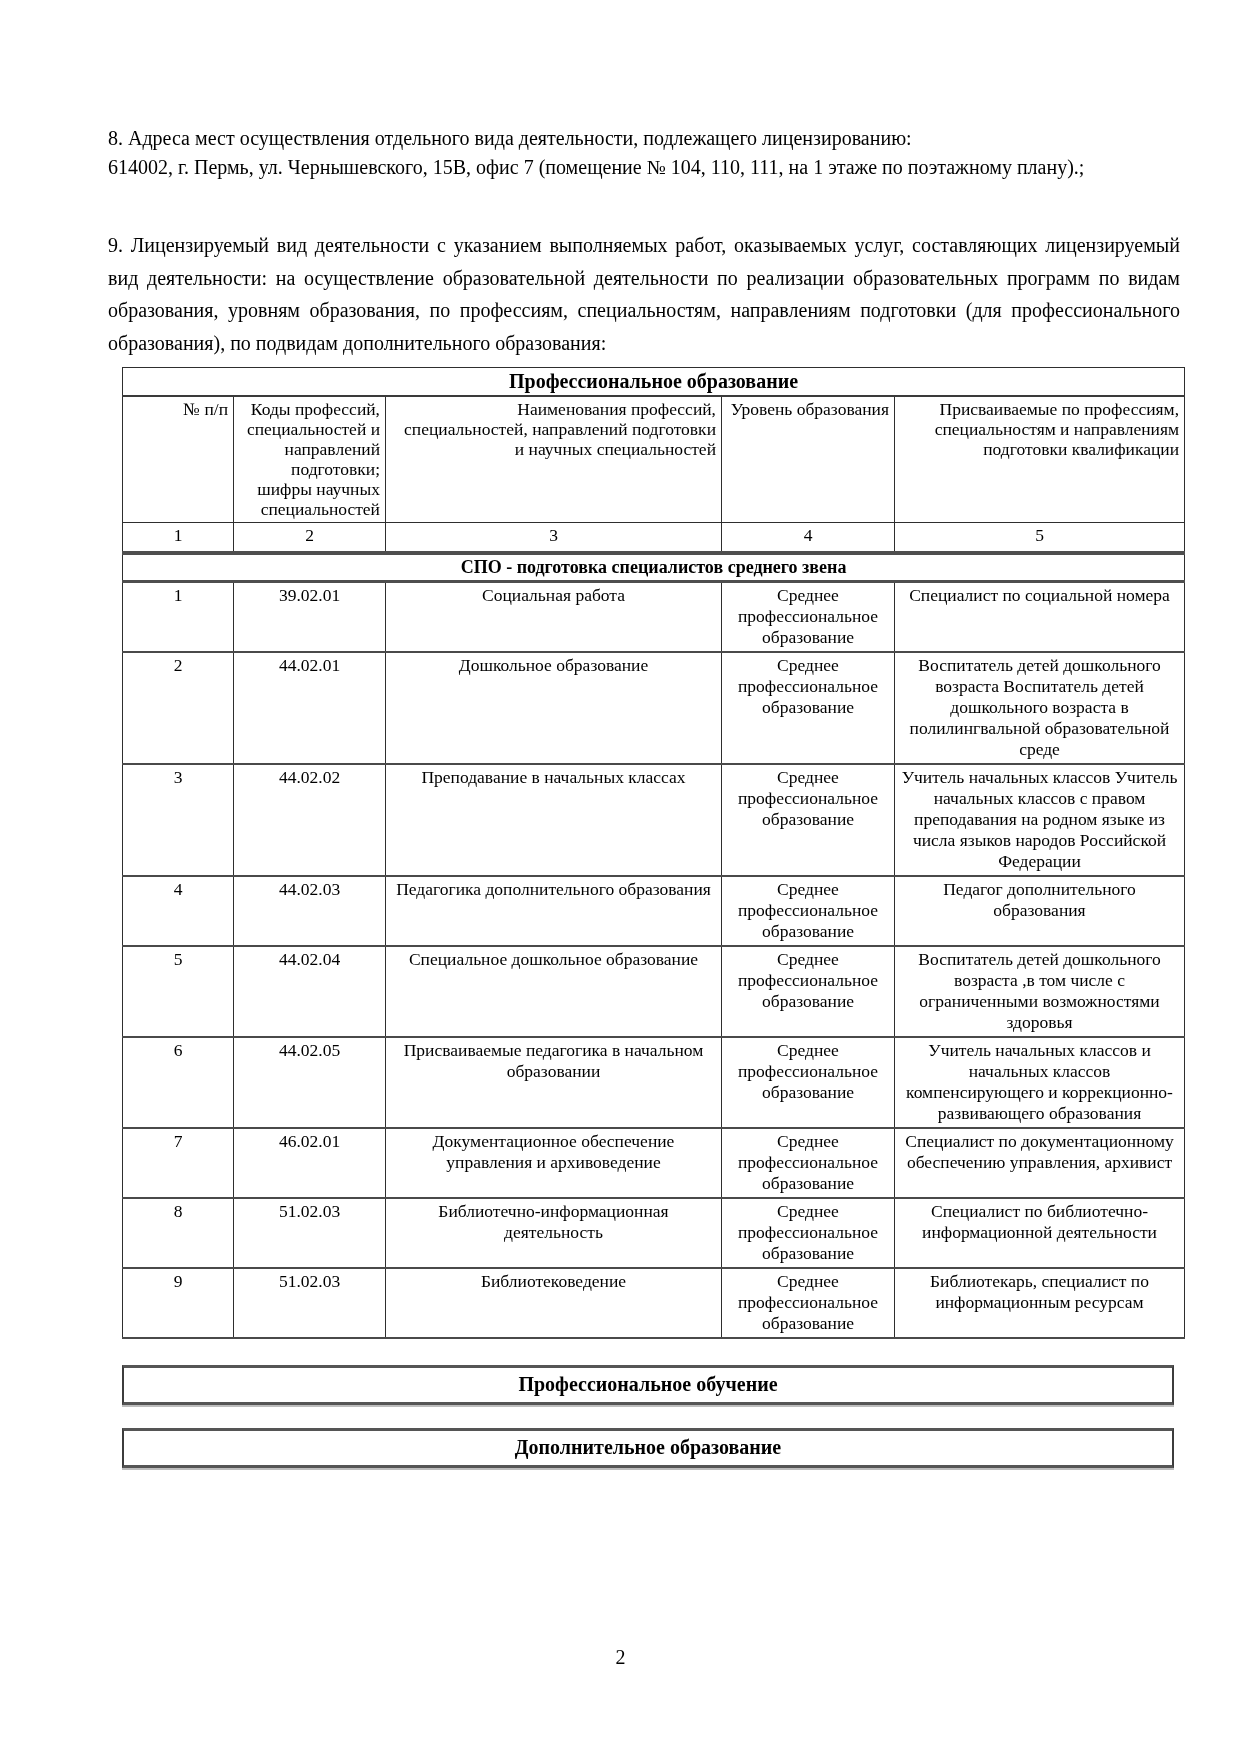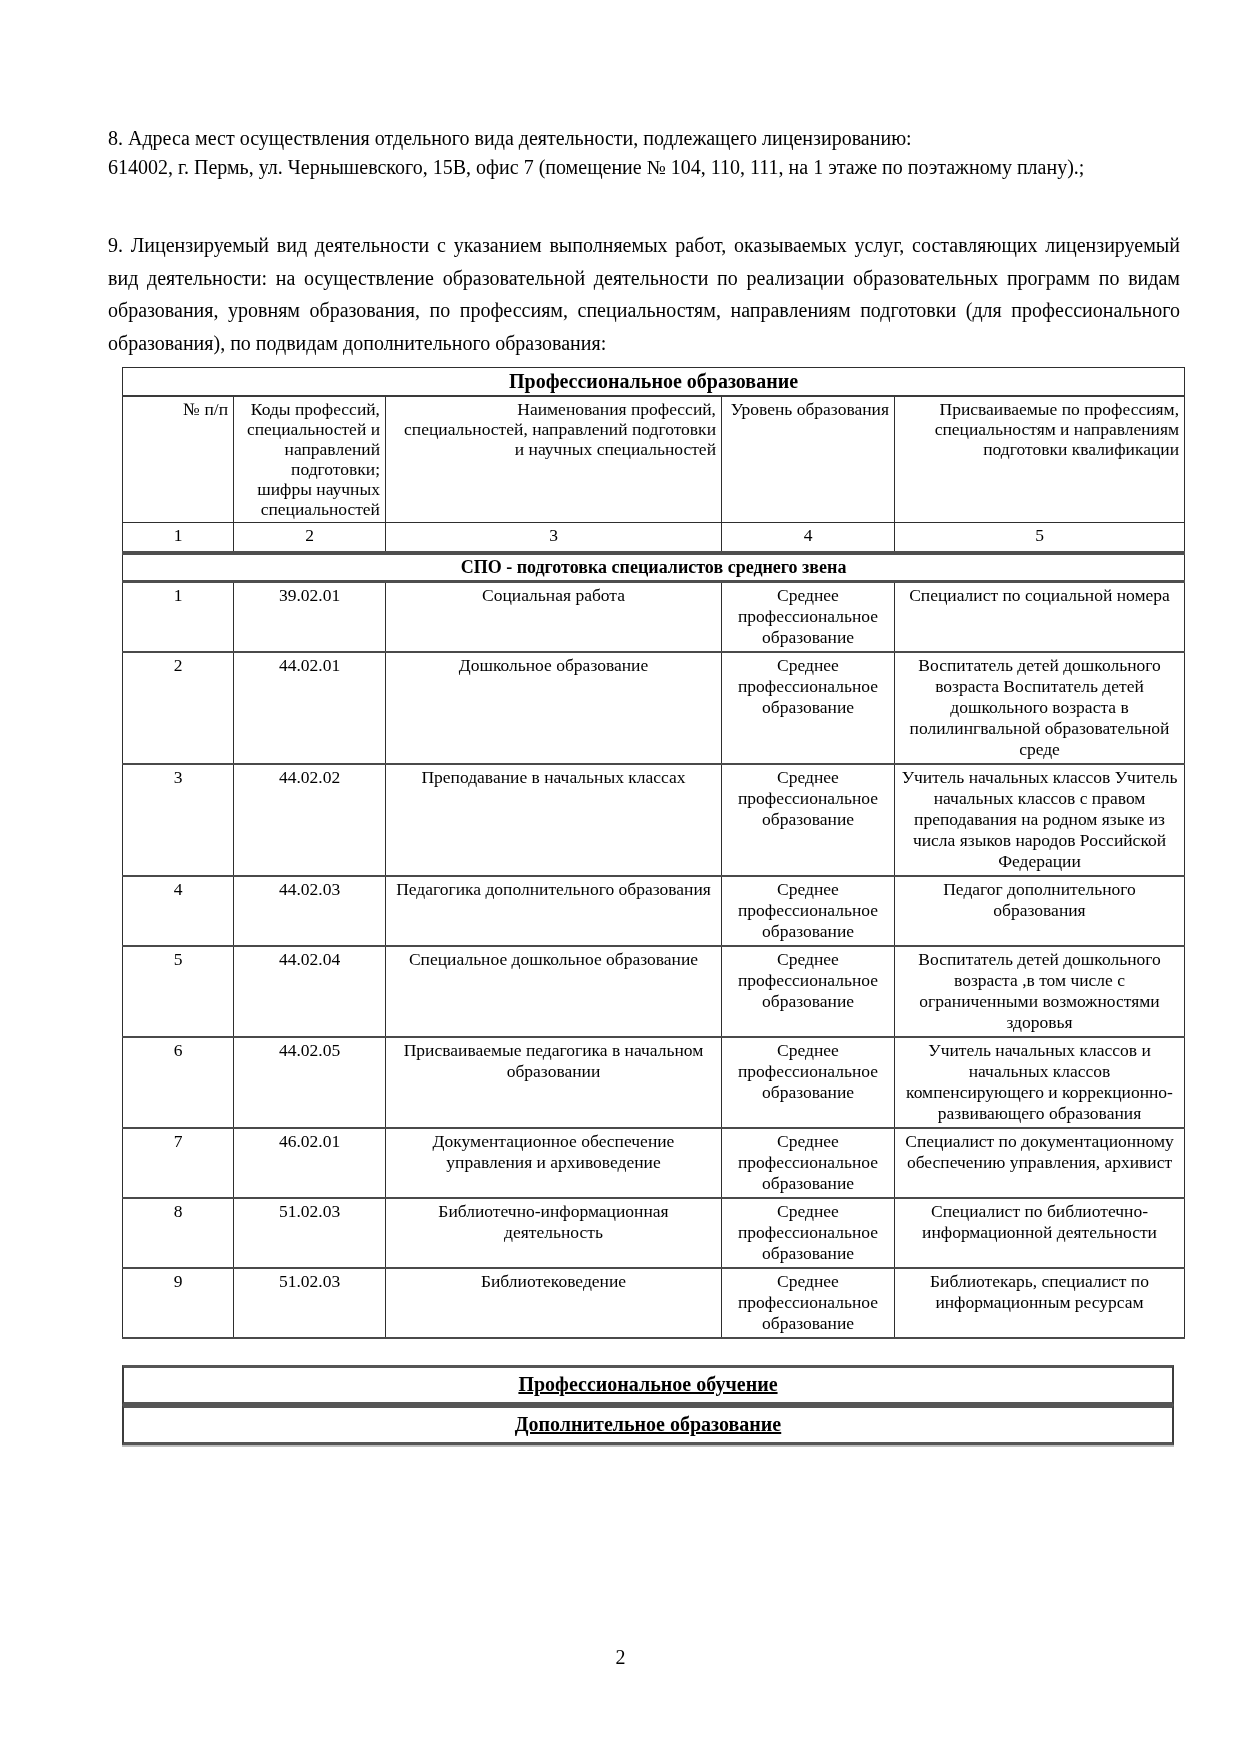--- a/index.html
+++ b/index.html
@@ -76,24 +76,23 @@
     width: 1048px;
     margin-left: 14px;
     border: 2px solid #3c3c3c;
     border-top: 3px solid #555555;
     border-bottom: 3px solid #555555;
     box-shadow: 0 2px 0 #bdbdbd;
     text-align: center;
     font-weight: bold;
     font-size: 20px;
     padding: 5px 0 6px 0;
-    text-decoration: underline;
   }
   .box-1 { margin-top: 26px; }
-  .box-2 { }
+  .box-2 { margin-top: 23px; }
   .page-number {
     position: absolute;
     top: 1646px;
     left: 0;
     width: 1241px;
     text-align: center;
     font-size: 20px;
   }
 </style>
 </head>

